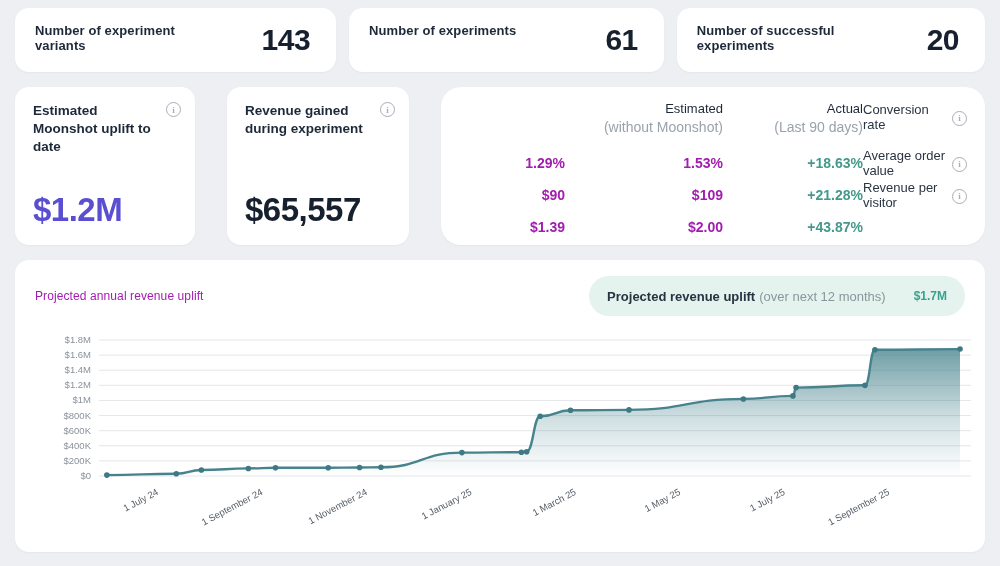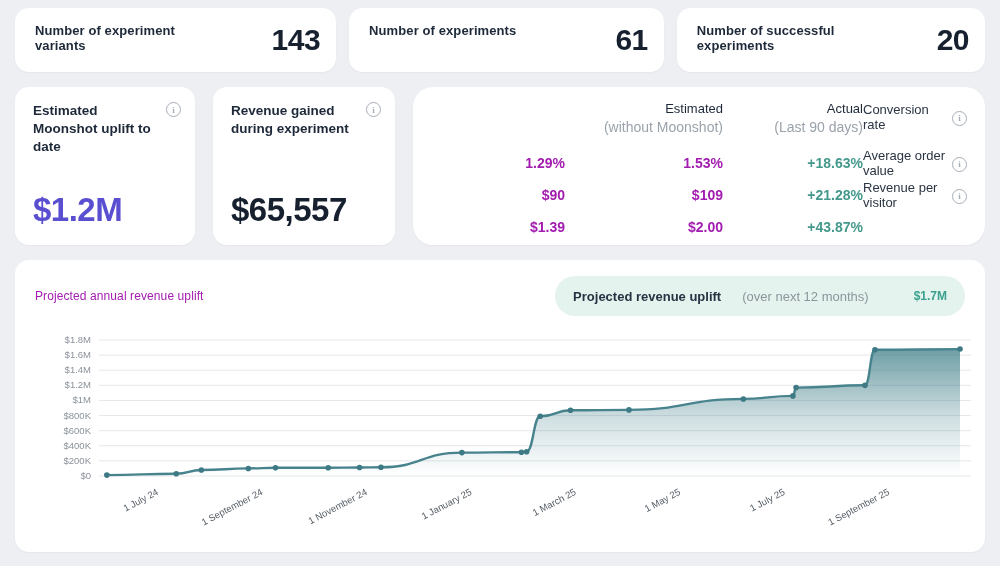--- a/index.html
+++ b/index.html
@@ -3,26 +3,26 @@
 <meta charset="utf-8">
 <style>
   * { margin:0; padding:0; box-sizing:border-box; }
   html,body { width:1000px; height:566px; overflow:hidden; }
   body { background:#edeff3; font-family:"Liberation Sans", sans-serif; color:#1d2939; }
   .wrap { padding:8px 15px 12px 15px; display:flex; flex-direction:column; gap:15px; }
 
   
   .row-top { display:grid; grid-template-columns:1fr 0.98fr 0.96fr; gap:13px; }
   .stat-card { background:#fff; border-radius:14px; height:64px; display:flex; align-items:center;
-               padding:0 16px 0 20px; box-shadow:0 1px 2px rgba(20,30,55,0.04); }
+               padding:0 26px 0 20px; box-shadow:0 1px 2px rgba(20,30,55,0.04); }
   .stat-card .lbl { font-size:13px; font-weight:700; letter-spacing:0.1px; max-width:62%; align-self:flex-start; padding-top:15px; }
   .stat-card .val { margin-left:auto; font-size:30px; font-weight:800; letter-spacing:-0.5px; color:#16202e; }
 
   
-  .row-mid { display:grid; grid-template-columns:180px 182px 1fr; gap:18px; }
+  .row-mid { display:grid; grid-template-columns:180px 182px 1fr; gap:32px; }
   .kpi-card { background:#fff; border-radius:14px; height:158px; padding:15px 14px 16px 18px;
               display:flex; flex-direction:column; box-shadow:0 1px 2px rgba(20,30,55,0.04); }
   .kpi-top { display:flex; align-items:flex-start; gap:6px; }
   .kpi-lbl { font-size:13.5px; font-weight:700; line-height:1.32; }
   .kpi-val { margin-top:auto; font-size:33px; font-weight:800; letter-spacing:-0.5px; }
   .info { flex:0 0 auto; margin-left:auto; width:15px; height:15px; border:1.3px solid #a7aeb7; border-radius:50%;
           color:#a7aeb7; font-size:9px; font-weight:700; display:flex; align-items:center; justify-content:center;
           font-family:"Liberation Serif", serif; cursor:default; }
   .info.inline { margin-left:4px; position:relative; top:1px; }
 
@@ -37,21 +37,21 @@
   .mlabel { font-size:13px; color:#2a3442; font-weight:400; }
   .mval { justify-content:flex-end; font-size:14px; font-weight:700; color:#a21caf; }
   .mchg { justify-content:flex-end; font-size:14px; font-weight:700; color:#44998c; }
 
   
   .chart-card { background:#fff; border-radius:14px; height:292px; padding:16px 20px 8px 20px;
                 box-shadow:0 1px 2px rgba(20,30,55,0.04); }
   .chart-head { display:flex; align-items:center; }
   .chart-title { font-size:12px; font-weight:400; color:#a21caf; letter-spacing:0.1px; }
   .badge { margin-left:auto; background:#e5f3ee; border-radius:20px; height:40px; display:flex;
-           align-items:center; padding:0 18px; gap:21px;text-align:center; }
+           align-items:center; padding:0 18px; gap:4px;text-align:center; }
   .badge .b1 { font-size:13px; font-weight:700; color:#273342; }
   .badge .b2 { font-size:13px; color:#8c959c; }
   .badge .b3 { font-size:12px; font-weight:800; color:#39a18d; margin-left:24px; }
   .chart-box { margin-top:10px; }
   svg text { font-family:"Liberation Sans", sans-serif; }
 </style>
 </head>
 <body>
 
 <div class="wrap">

